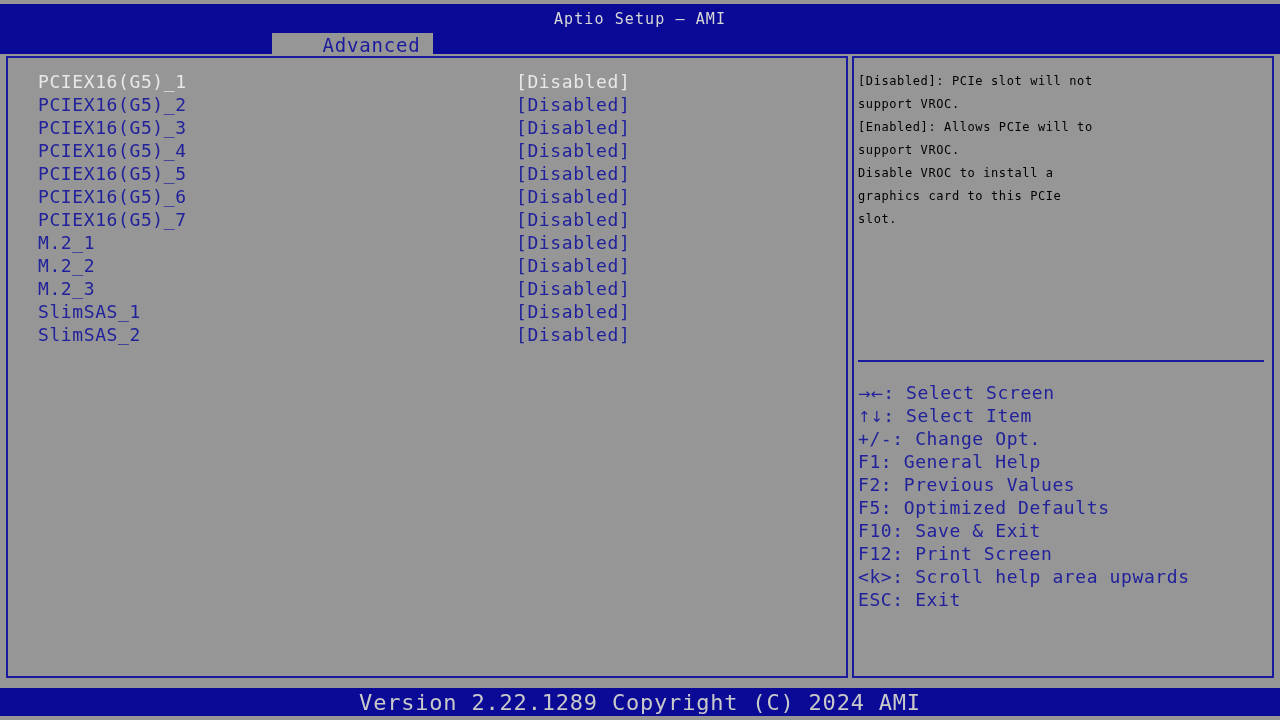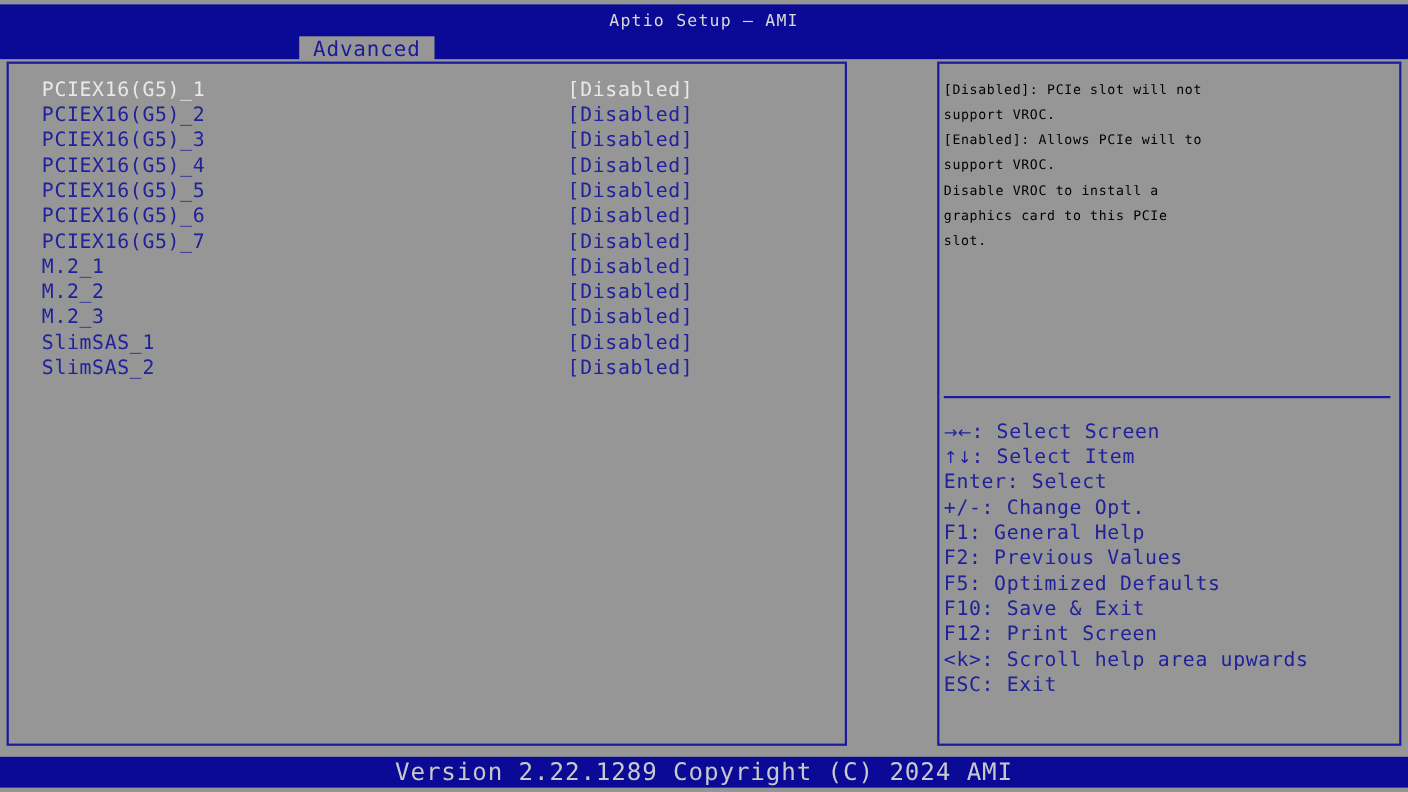--- a/index.html
+++ b/index.html
@@ -38,35 +38,36 @@
     position: absolute;
     left: 272px; top: 29px;
     width: 123px; height: 24px;
     background: #969696;
     color: #1a1a9e;
     font-size: 19px;
     letter-spacing: 0.8px;
     text-align: center;
     line-height: 24px;
     white-space: pre;
+    padding-left: 38px;
   }
 
   
   #body-area {
     position: absolute;
     left: 0; top: 54px;
     width: 1280px; height: 632px;
     background: #969696;
   }
 
   
   #left-panel {
     position: absolute;
     left: 6px; top: 2px;
-    width: 764px; height: 622px;
+    width: 842px; height: 622px;
     border: 2px solid #1a1a9e;
     box-sizing: border-box;
   }
   #items {
     position: absolute;
     left: 30px; top: 12px;
     width: 780px;
   }
   .item-row {
     position: relative;
@@ -191,21 +192,20 @@
           <div class="help-line">[Enabled]: Allows PCIe will to</div>
           <div class="help-line">support VROC.</div>
           <div class="help-line">Disable VROC to install a</div>
           <div class="help-line">graphics card to this PCIe</div>
           <div class="help-line">slot.</div>
         </div>
       <div id="help-divider"></div>
       <div id="key-legend">
           <div class="legend-line"><span class="legend-glyph">→←</span><span>: Select Screen</span></div>
           <div class="legend-line"><span class="legend-glyph">↑↓</span><span>: Select Item</span></div>
-          <div class="legend-line"><span>Enter: Select</span></div>
           <div class="legend-line"><span>+/-: Change Opt.</span></div>
           <div class="legend-line"><span>F1: General Help</span></div>
           <div class="legend-line"><span>F2: Previous Values</span></div>
           <div class="legend-line"><span>F5: Optimized Defaults</span></div>
           <div class="legend-line"><span>F10: Save &amp; Exit</span></div>
           <div class="legend-line"><span>F12: Print Screen</span></div>
           <div class="legend-line"><span>&lt;k&gt;: Scroll help area upwards</span></div>
           <div class="legend-line"><span>ESC: Exit</span></div>
         </div>
     </div>

